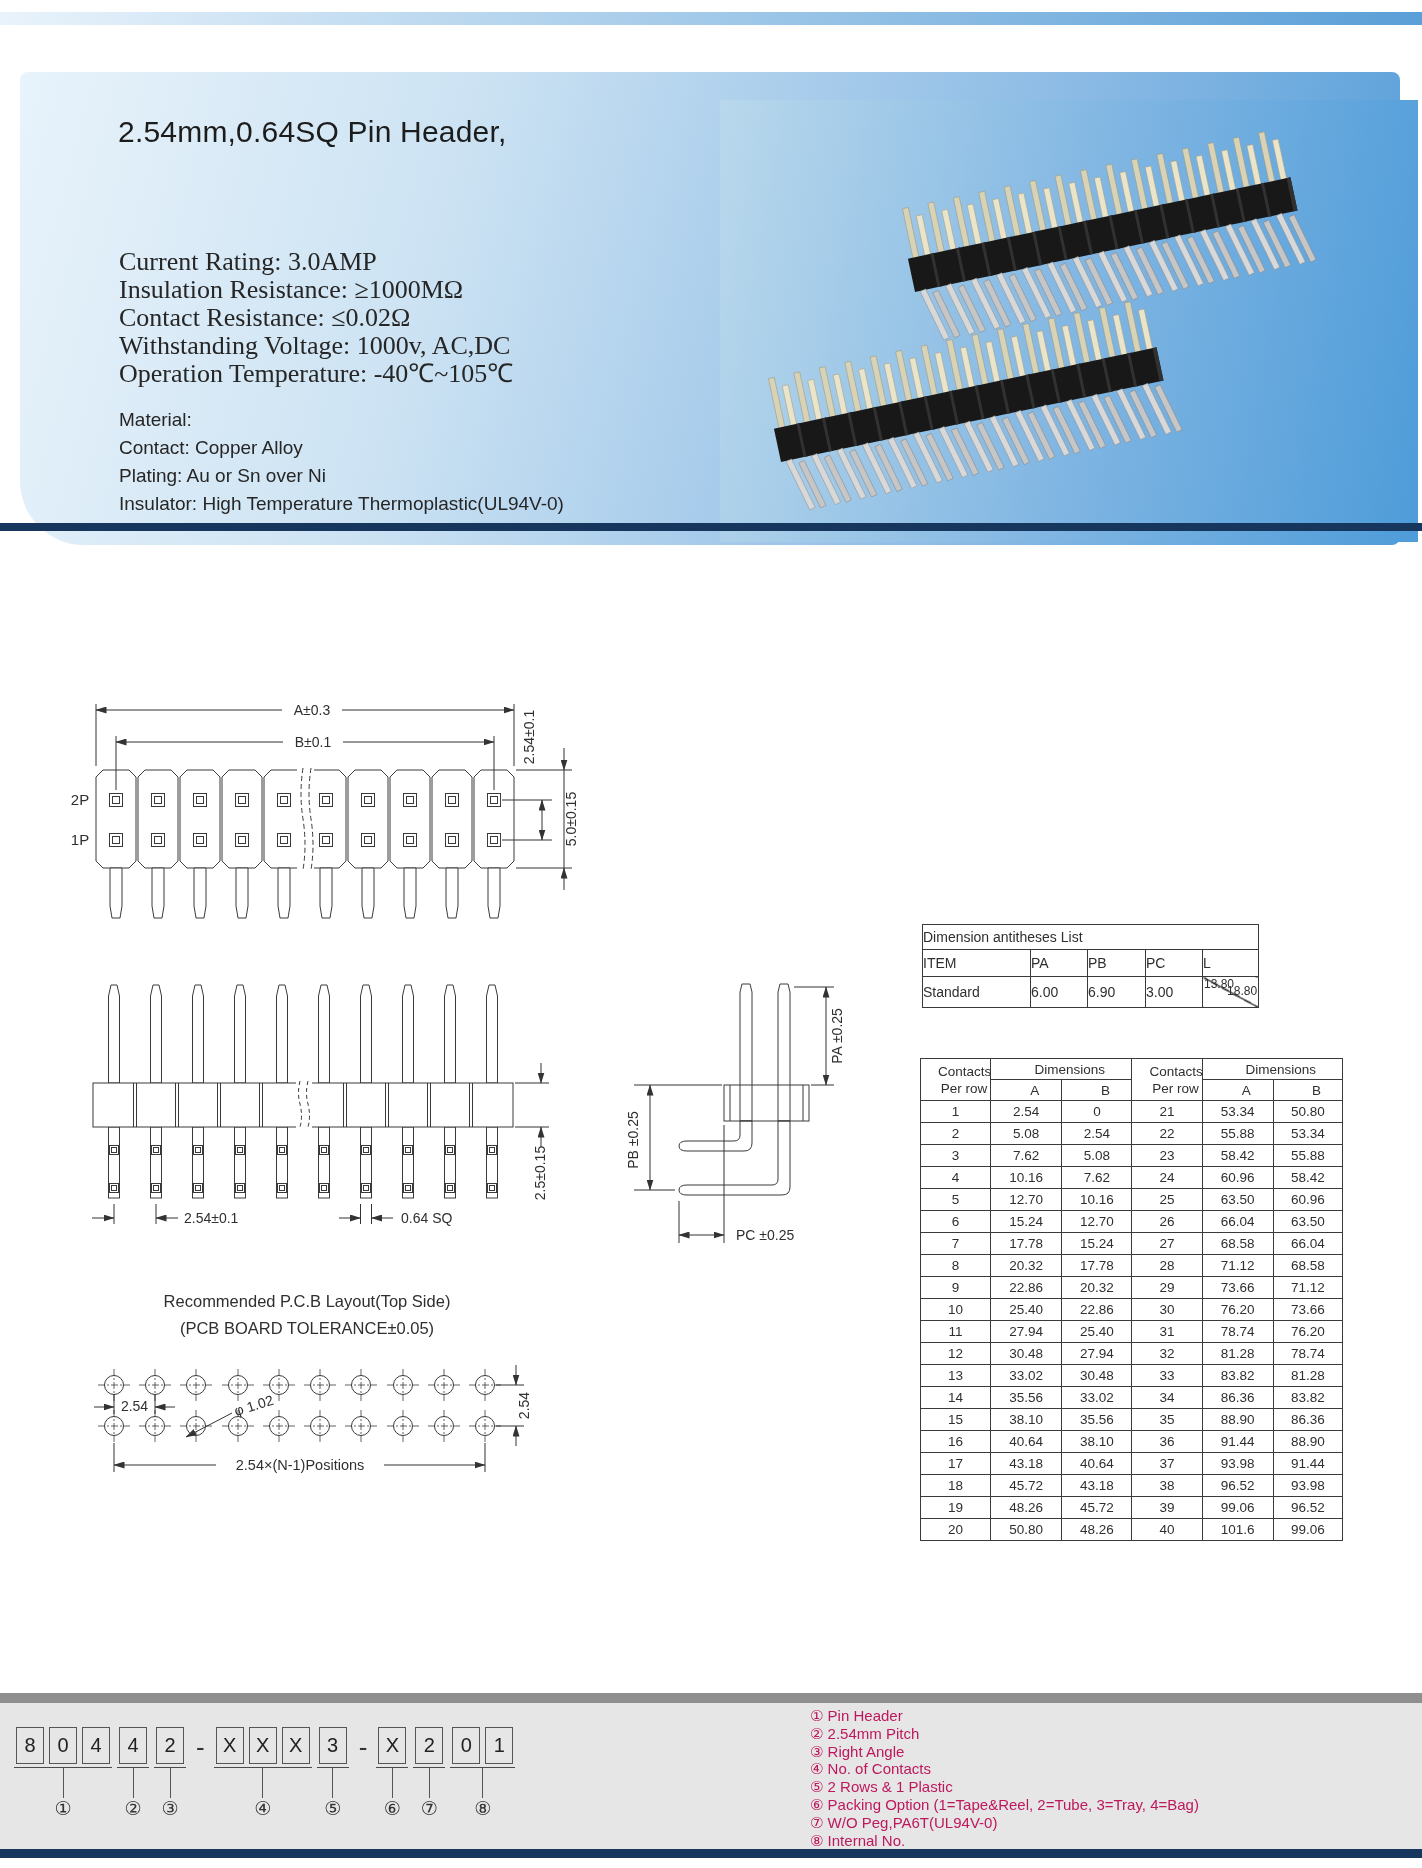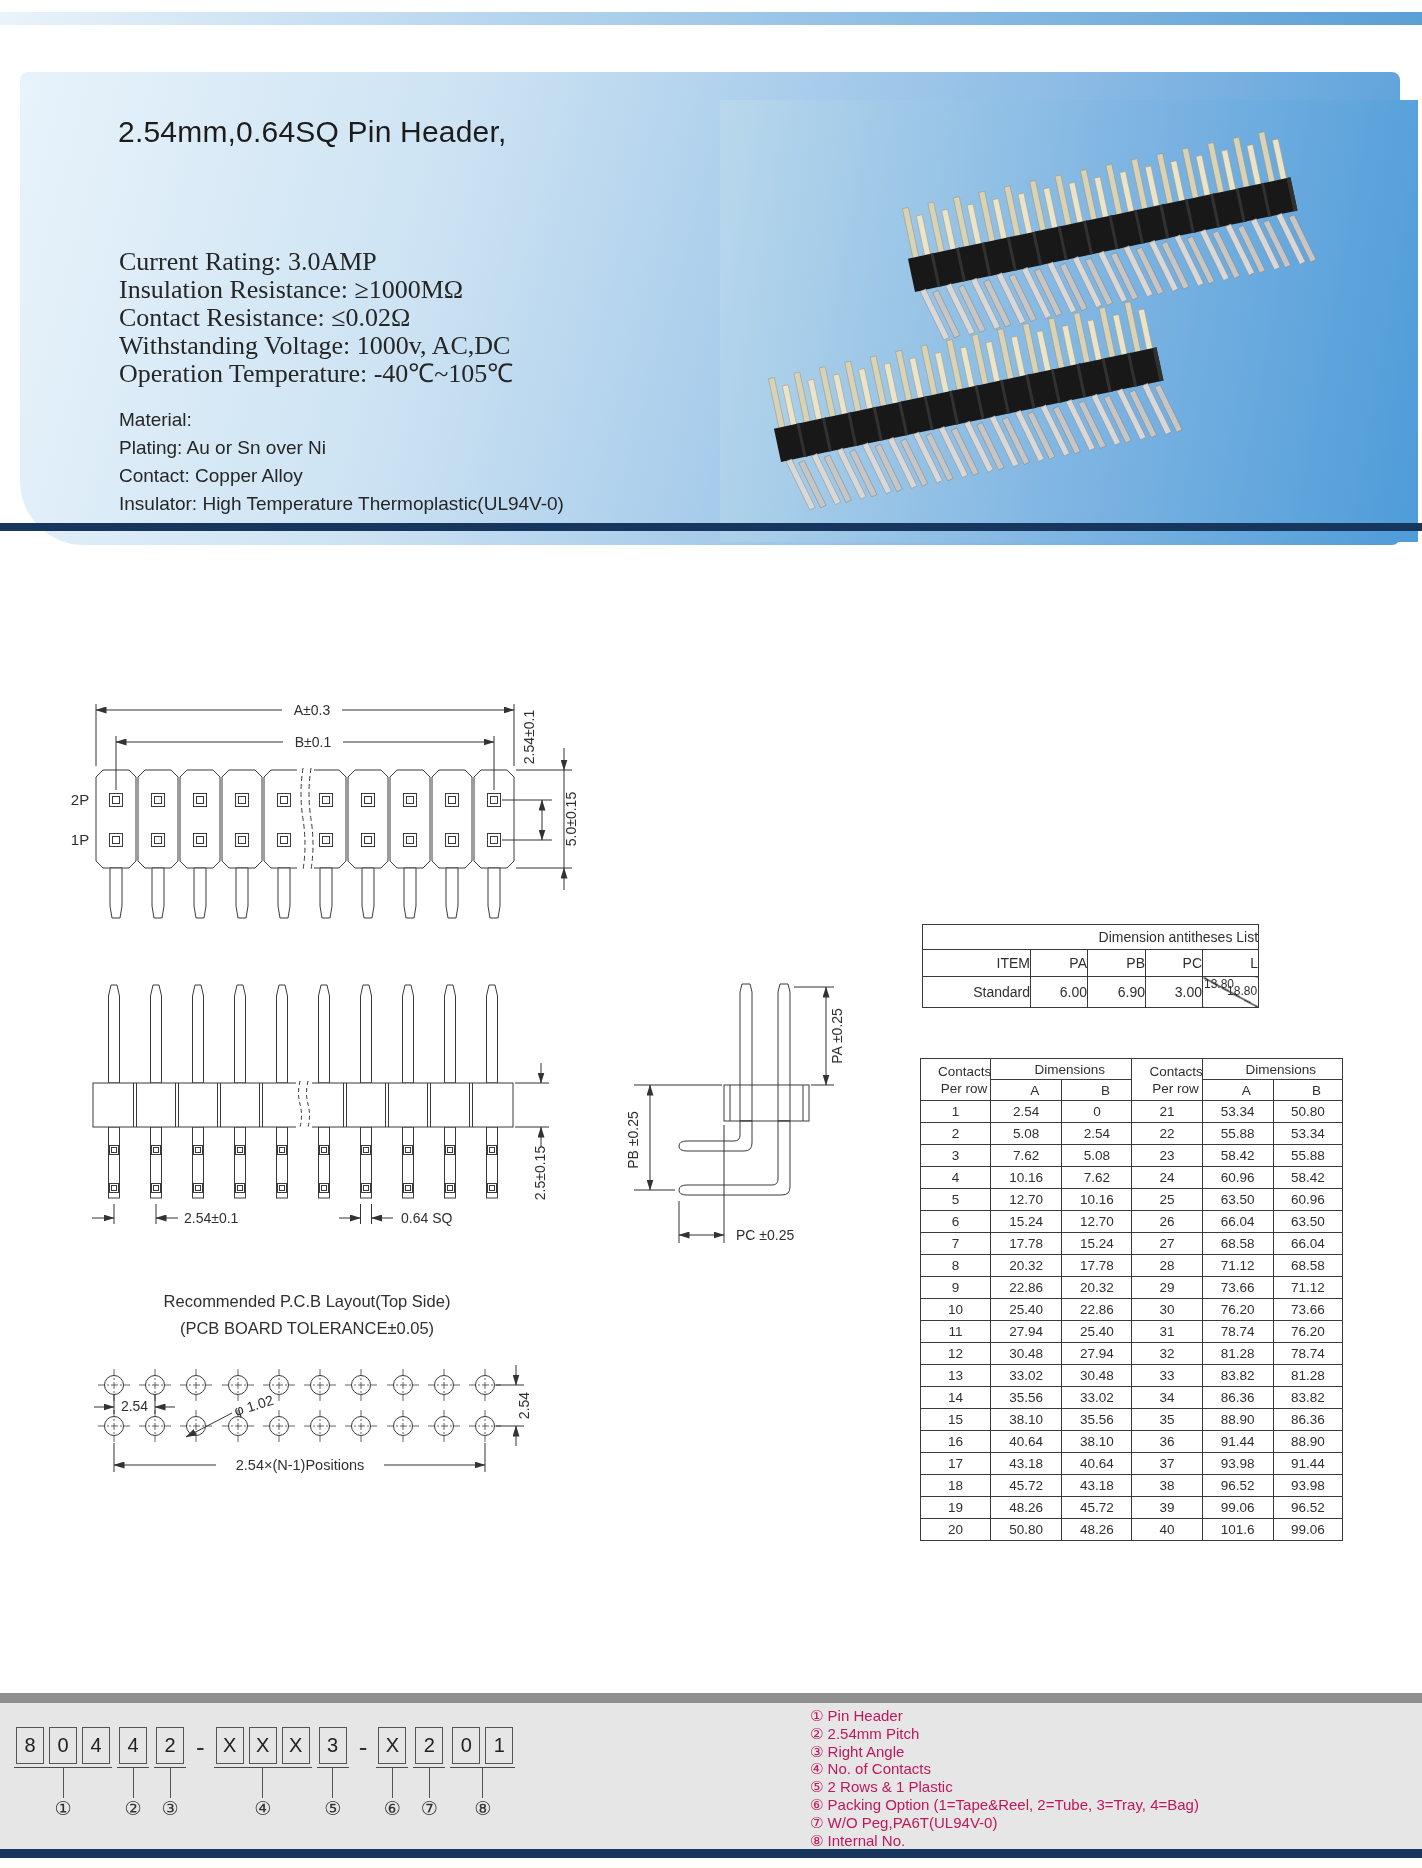--- a/index.html
+++ b/index.html
@@ -21,24 +21,24 @@
 
   .divider{position:absolute;left:0;top:523px;width:1422px;height:8px;background:#17365e;}
 
   
   .drw{position:absolute;}
   svg text{font-family:"Liberation Sans","DejaVu Sans",sans-serif;fill:#2f2f2f;}
 
   
   table{border-collapse:collapse;table-layout:fixed;}
   .dim-table{position:absolute;left:922px;top:924px;width:336px;font-size:14px;color:#2f2f2f;}
-  .dim-table td,.dim-table th{border:1.5px solid #3a3a3a;text-align:right;font-weight:normal;padding:0;}
+  .dim-table td,.dim-table th{border:1.5px solid #3a3a3a;text-align:left;font-weight:normal;padding:0;}
   .dim-table .t-title{height:25px;}
   .dim-table .t-head td{height:26px;}
-  .dim-table .t-data td{height:30px;padding-left:22px;}
+  .dim-table .t-data td{height:30px;}
   .diag-cell{position:relative;background:
     linear-gradient(to top right,transparent 48.5%,#3a3a3a 48.5%,#3a3a3a 51.5%,transparent 51.5%);}
   .diag-top{position:absolute;left:1px;top:0px;font-size:12px;}
   .diag-bottom{position:absolute;right:1px;bottom:9px;font-size:12px;}
 
   .contacts-table{position:absolute;left:920px;top:1058px;width:423px;font-size:13.5px;color:#2f2f2f;}
   .contacts-table td{border:1.5px solid #3a3a3a;text-align:center;font-weight:normal;padding:0;height:21px;}
   .contacts-table .hdr td{height:20px;padding-left:17px;}
   .contacts-table .twoline{line-height:17px;}
 
@@ -71,22 +71,22 @@
     <div class="spec-block">
         <div class="spec-line">Current Rating: 3.0AMP</div>
         <div class="spec-line">Insulation Resistance: ≥1000MΩ</div>
         <div class="spec-line">Contact Resistance: ≤0.02Ω</div>
         <div class="spec-line">Withstanding Voltage: 1000v, AC,DC</div>
         <div class="spec-line">Operation Temperature: -40℃~105℃</div>
       </div>
     <div class="material-block">
       <div>Material:</div>
       <div>
+          <div class="material-line">Contact: Copper Alloy</div>
           <div class="material-line">Plating: Au or Sn over Ni</div>
-          <div class="material-line">Contact: Copper Alloy</div>
           <div class="material-line">Insulator: High Temperature Thermoplastic(UL94V-0)</div>
         </div>
     </div>
 
     <div class="photo-block">
       <svg width="698" height="442" viewBox="0 0 698 442">
         <defs>
           <g id="hcol">
             <rect x="3" y="-60" width="6" height="52" fill="#d8d2b6" stroke="#9a9478" stroke-width="0.5"></rect>
             <rect x="15" y="-50" width="6" height="46" fill="#eae4ca" stroke="#a59d7d" stroke-width="0.5"></rect>

